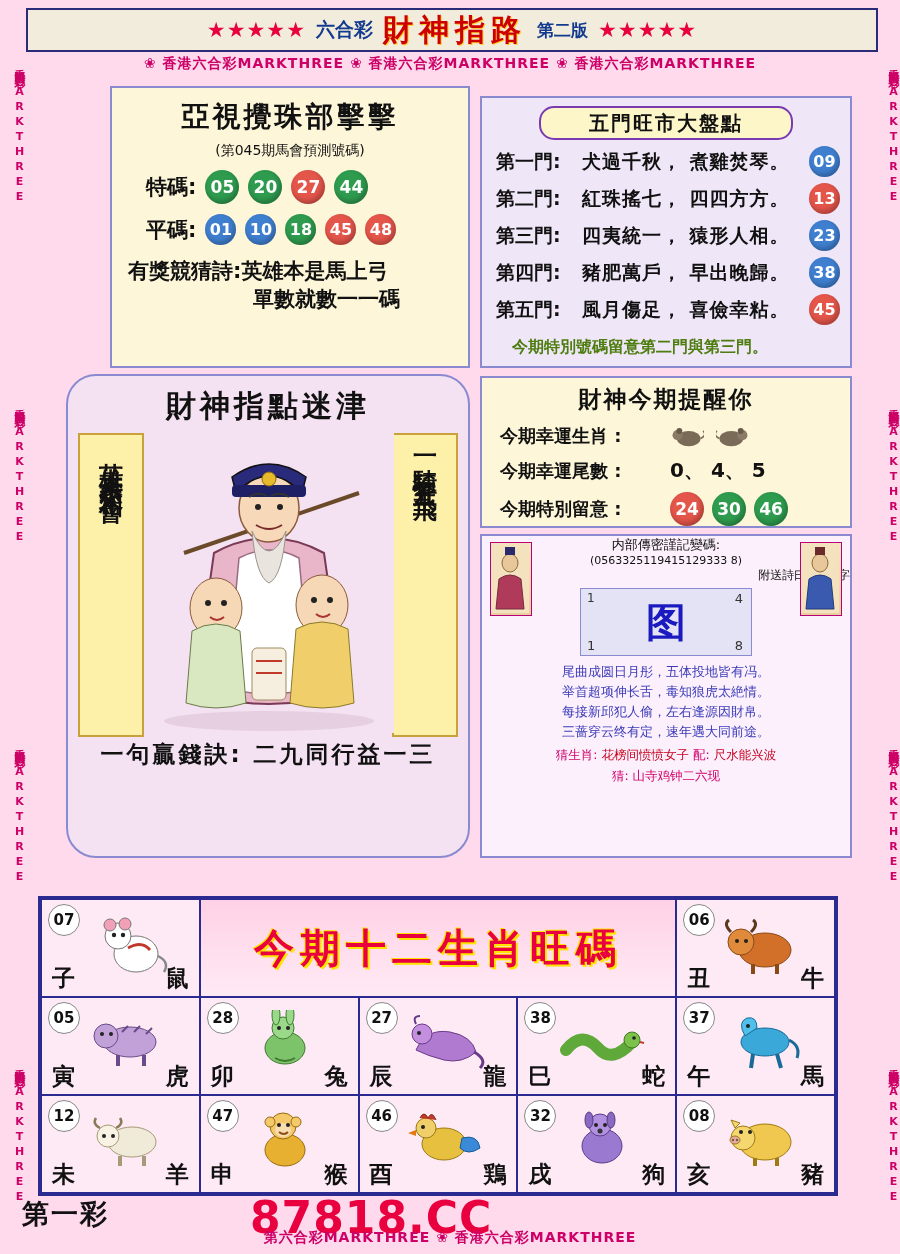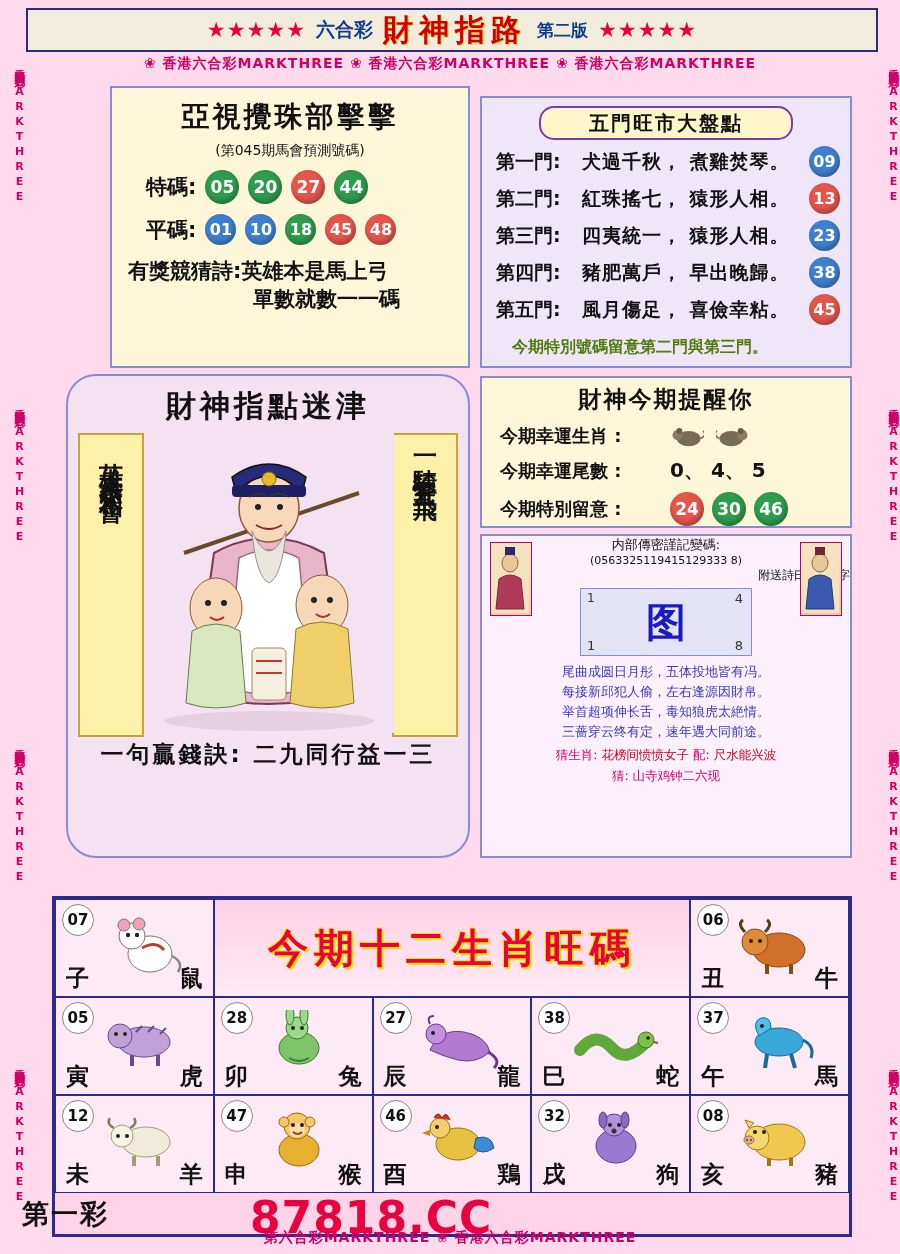--- a/index.html
+++ b/index.html
@@ -116,21 +116,21 @@
   .charbox .c3{position:absolute;left:6px;bottom:2px;font-size:13px;color:#333;}
   .charbox .c4{position:absolute;right:8px;bottom:2px;font-size:13px;color:#333;}
   .sec-poem{font-size:13px;color:#3a3ab8;text-align:center;line-height:1.55;margin-top:6px;}
   .sec-red{font-size:12.5px;color:#d1006b;text-align:center;margin-top:4px;}
   .card-img{
     position:absolute;width:40px;height:72px;border:1px solid #b07;
     background:linear-gradient(#f7e8c0,#e8cfa0);
   }
 
   
-  .zgrid{position:absolute;left:52px;top:896px;width:800px;height:341px;background:#ffd3e8;border:3px solid #2a2a90;box-sizing:border-box;}
+  .zgrid{position:absolute;left:38px;top:896px;width:800px;height:300px;background:#ffd3e8;border:3px solid #2a2a90;box-sizing:border-box;}
   .zrow{display:flex;}
   .zcell{
     width:159px;height:98px;box-sizing:border-box;border:1px solid #2a2a90;
     background:#fdeaf4;position:relative;
   }
   .zcell .num{
     position:absolute;left:6px;top:4px;width:30px;height:30px;border-radius:50%;
     background:#fff;border:1px solid #888;color:#111;font-weight:bold;font-size:15px;
     display:flex;align-items:center;justify-content:center;
   }
@@ -211,21 +211,21 @@
   <div class="box b-lav" style="left:480px;top:96px;width:372px;height:272px;">
     <div class="hdr-oval">五門旺市大盤點</div>
 
     <div class="gate-row">
       <span class="g1">第一門:</span>
       <span class="g2">犬過千秋， 煮雞焚琴。</span>
       <span class="ball sm" style="background:#3f7fd0;margin-right:10px;">09</span>
     </div>
     <div class="gate-row">
       <span class="g1">第二門:</span>
-      <span class="g2">紅珠搖七， 猿形人相。</span>
+      <span class="g2">紅珠搖七， 四四方方。</span>
       <span class="ball sm" style="background:#e4554a;margin-right:10px;">13</span>
     </div>
     <div class="gate-row">
       <span class="g1">第三門:</span>
       <span class="g2">四夷統一， 猿形人相。</span>
       <span class="ball sm" style="background:#3f7fd0;margin-right:10px;">23</span>
     </div>
     <div class="gate-row">
       <span class="g1">第四門:</span>
       <span class="g2">豬肥萬戶， 早出晚歸。</span>
@@ -352,22 +352,22 @@
     <div class="charbox">
       <span class="c1">1</span>
       <span class="c2">4</span>
       <span class="c3">1</span>
       <span class="c4">8</span>
       <span class="big">图</span>
     </div>
 
     <div class="sec-poem">
       <div>尾曲成圆日月彤，五体投地皆有冯。</div>
+      <div>举首超项伸长舌，毒知狼虎太絶情。</div>
       <div>每接新邱犯人偷，左右逢源因財帛。</div>
-      <div>举首超项伸长舌，毒知狼虎太絶情。</div>
       <div>三蔷穿云终有定，速年遇大同前途。</div>
     </div>
 
     <div class="sec-red">
       <span>猜生肖:</span>
       <span style="color:#c8001f;">花榜间愤愤女子</span>
       <span>配:</span>
       <span style="color:#c8001f;">尺水能兴波</span>
     </div>
     <div class="sec-red">

